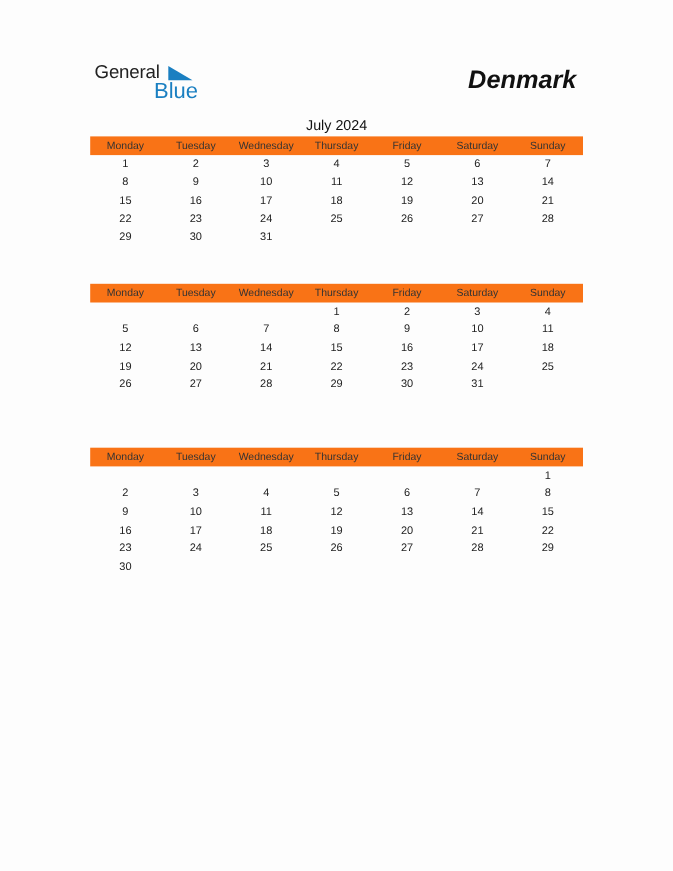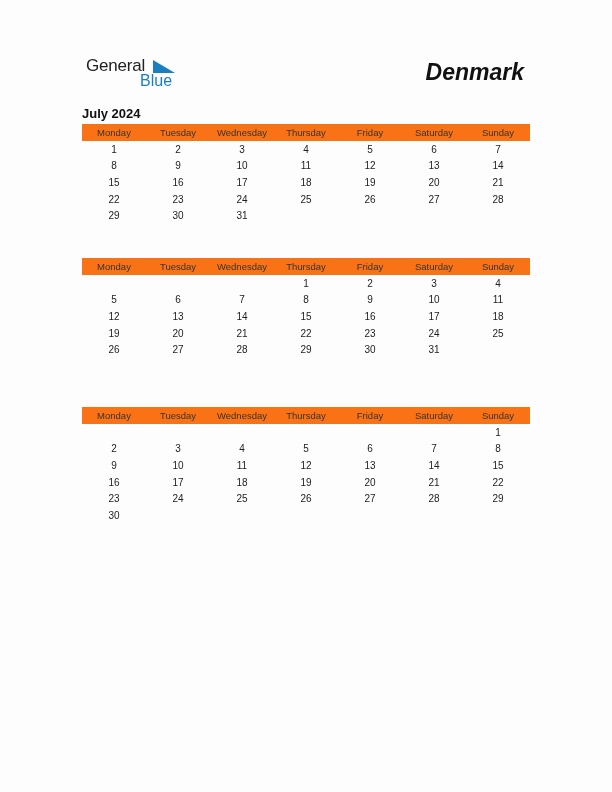--- a/index.html
+++ b/index.html
@@ -1,23 +1,23 @@
 <!DOCTYPE html>
 <html><head>
 <meta charset="utf-8">
 <style>
   html, body { margin:0; padding:0; }
   body { width:612px; height:792px; background:#fdfdfd; position:relative; font-family:"Liberation Sans", "DejaVu Sans", sans-serif; color:#222; overflow:hidden; }
   .logo { position:absolute; left:86px; top:56px; width:100px; height:36px; }
   .logo .general { position:absolute; left:0; top:0; font-size:17px; color:#222; letter-spacing:-0.2px; }
-  .logo .blue { position:absolute; left:54px; top:16px; font-size:16px; color:#1a7fc1; }
+  .logo .blue { position:absolute; left:54px; top:16px; font-size:20px; color:#1a7fc1; }
   .logo .tri { position:absolute; left:67px; top:4px; width:0; height:0; border-left:22px solid #1a7fc1; border-top:13px solid transparent; }
   .country { position:absolute; right:88px; top:59px; font-size:23px; font-weight:bold; color:#111;font-style:italic; }
   .month { position:absolute; left:82px; width:448px; }
-  .month-title { text-align:left; font-size:13px; font-weight:bold; height:16px; line-height:16px; color:#111; }
+  .month-title { text-align:center; font-size:13px; font-weight:normal; height:16px; line-height:16px; color:#111; }
   .hdr { display:flex; background:#f97316; height:17px; align-items:center; margin-top:2px; }
   .hdr span { flex:1; text-align:center; font-size:9.5px; color:#333; }
   .row { display:flex; height:16.6px; align-items:center; }
   .row span { flex:1; text-align:center; font-size:10px; color:#222; }
 </style>
 </head>
 <body>
 
 <div class="logo">
   <span class="general">General</span>

